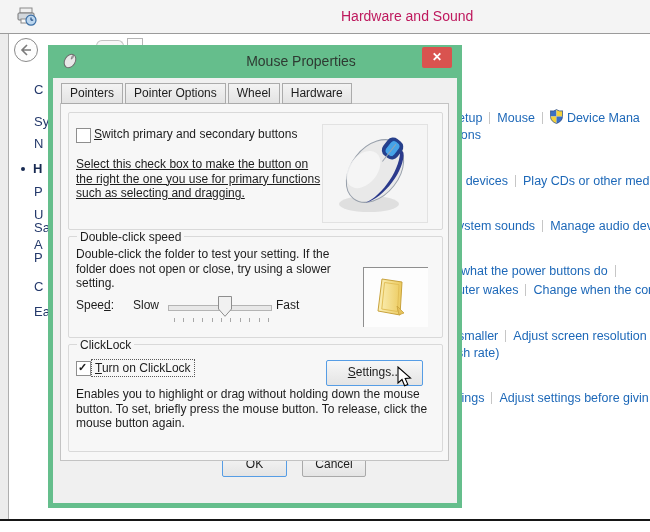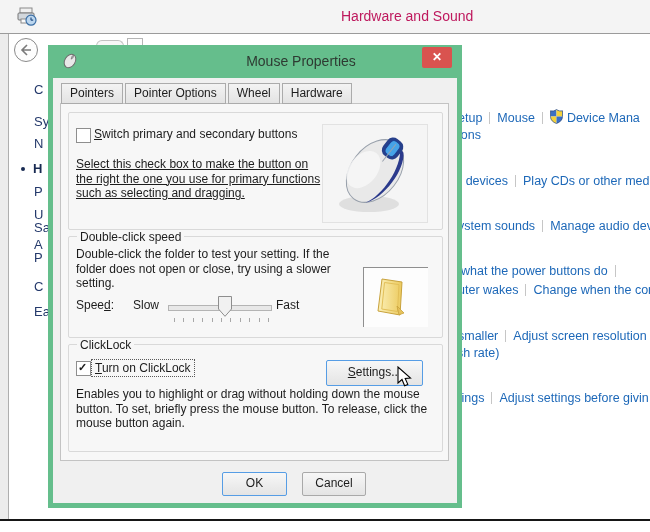--- a/index.html
+++ b/index.html
@@ -54,21 +54,21 @@
   .ticks{left:105px;top:81px;width:95px;height:4px;
          background:repeating-linear-gradient(90deg,#a8a8a8 0,#a8a8a8 1px,transparent 1px,transparent 9.4px);}
   .thumb{left:149px;top:59px;cursor:pointer;}
   .lbl{position:absolute;font-size:12px;color:#1c1c1c;white-space:nowrap;}
   .testbox{left:294px;top:30px;width:64px;height:59px;background:#fdfdfd;
            border-top:1px solid #8f8f8f;border-left:1px solid #8f8f8f;cursor:pointer;}
 
   .btn{position:absolute;background:linear-gradient(#f7f7f7,#e4e4e4);border:1px solid #a9a9a9;
        border-radius:2px;font-size:12px;color:#1c1c1c;text-align:center;cursor:pointer;}
   .btn.focus{border-color:#569de5;}
-  .footer-btn{top:394px;height:22px;line-height:21px;}
+  .footer-btn{top:375px;height:22px;line-height:21px;}
   .settings-btn{left:257px;top:15px;width:95px;height:24px;line-height:23px;}
   .cursor{left:325px;top:21px;z-index:6;}
 </style>
 </head>
 <body>
 
 <div class="abs titlebar">
   <span class="abs" style="left:16px;top:6px;">
     <svg width="22" height="22" viewBox="0 0 22 22">
       <rect x="4" y="2" width="12" height="5" fill="#f0f0f0" stroke="#8a8a8a"></rect>

